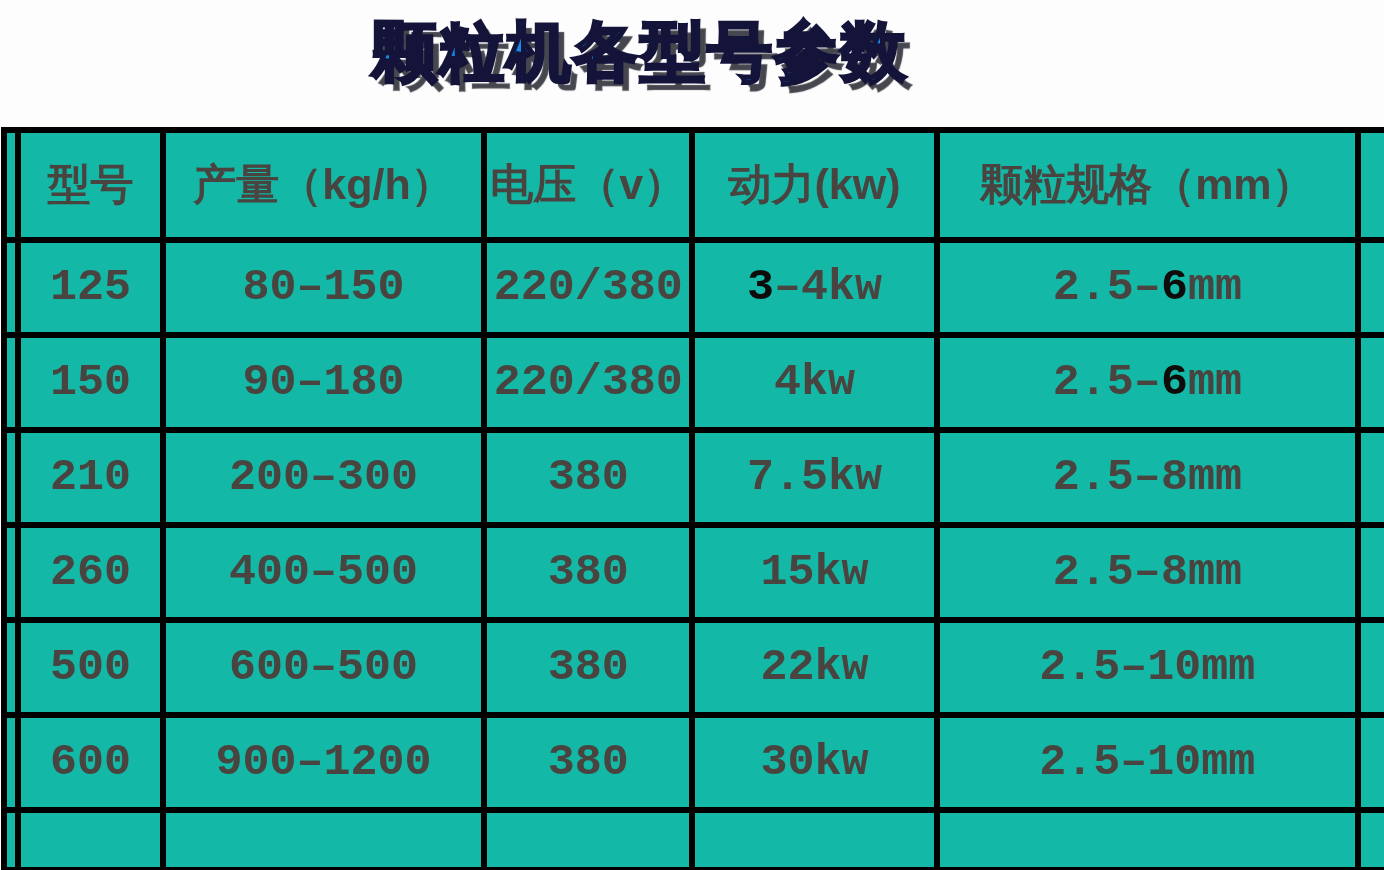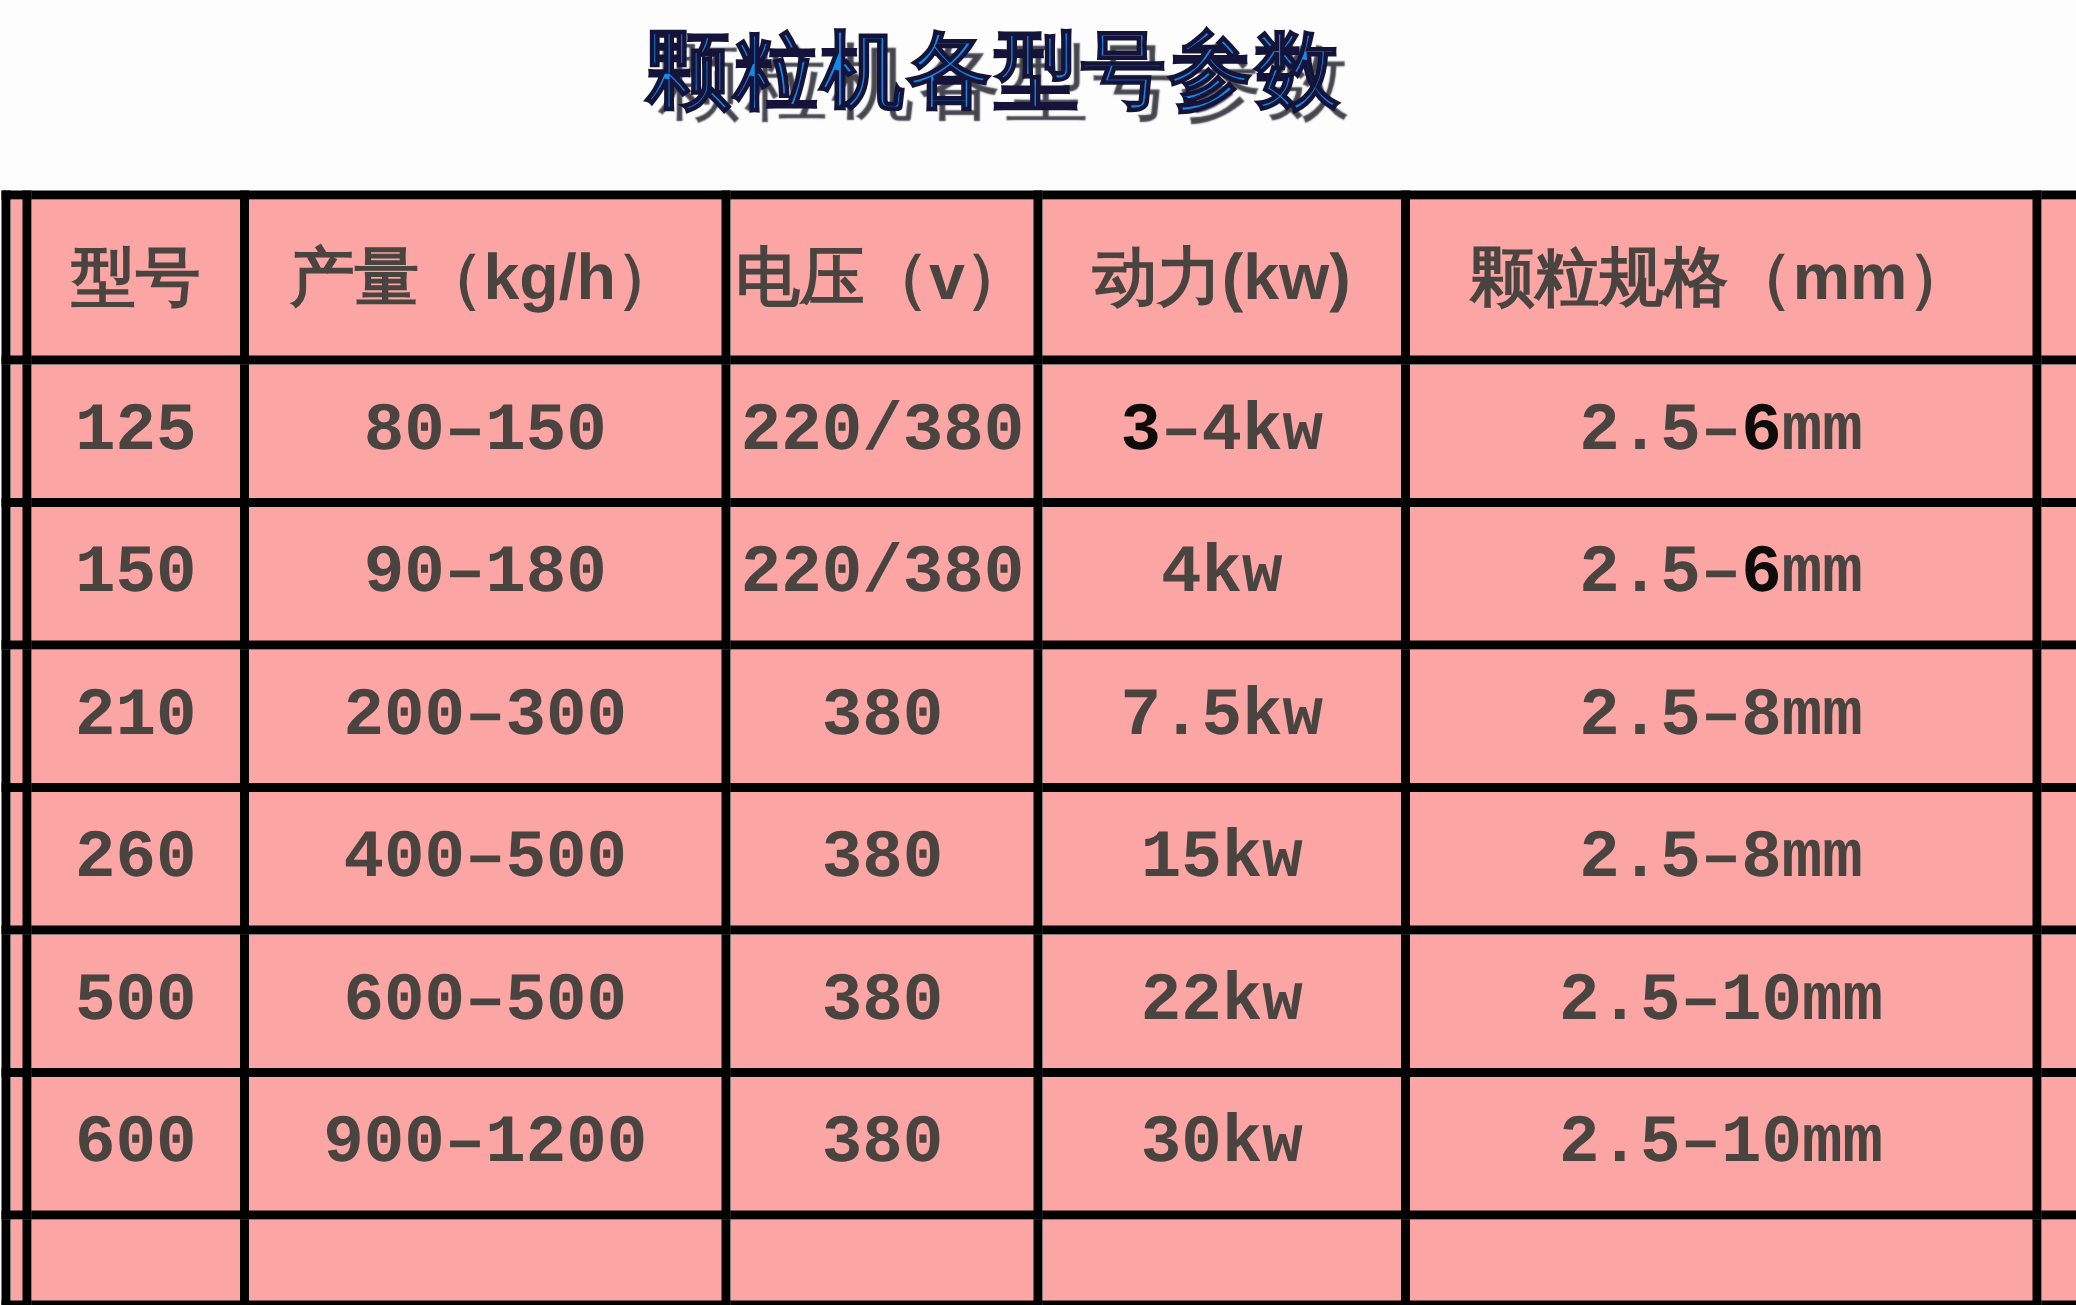--- a/index.html
+++ b/index.html
@@ -7,43 +7,42 @@
     position:relative;
     width:1384px;height:870px;
     overflow:hidden;
     background:#fdfdfd;
     font-family:"Liberation Sans", sans-serif;
   }
   .title{
     position:absolute;
     top:16px;left:0;width:1280px;
     text-align:center;
-    font-size:56px;
+    font-size:65px;
     line-height:1.1;
-    font-weight:400;
+    font-weight:700;
     letter-spacing:2px;
     color:#1688e8;
     -webkit-text-stroke:3px #14143a;
     text-shadow:7px 8px 1px #46464f;
     white-space:nowrap;
-    margin-left:23px;
   }
   table.tbl{
     position:absolute;
     left:1px;top:127px;
     width:1422px;
     border-collapse:collapse;
     table-layout:fixed;
   }
   .tbl td,.tbl th{
     border:6px solid #000;
     padding:0;
     text-align:center;
     vertical-align:middle;
-    background:#fca5a5;
+    background:#14b8a6;
     font-weight:bold;
     color:#49443f;
     white-space:nowrap;
     overflow:hidden;
   }
   .tbl thead tr{height:110px;}
   .tbl tbody tr{height:95px;}
   .tbl tbody tr.partial{height:60px;}
   .tbl th{font-size:43px;}
   .tbl td{font-size:45px;font-family:Liberation Mono, monospace;}

